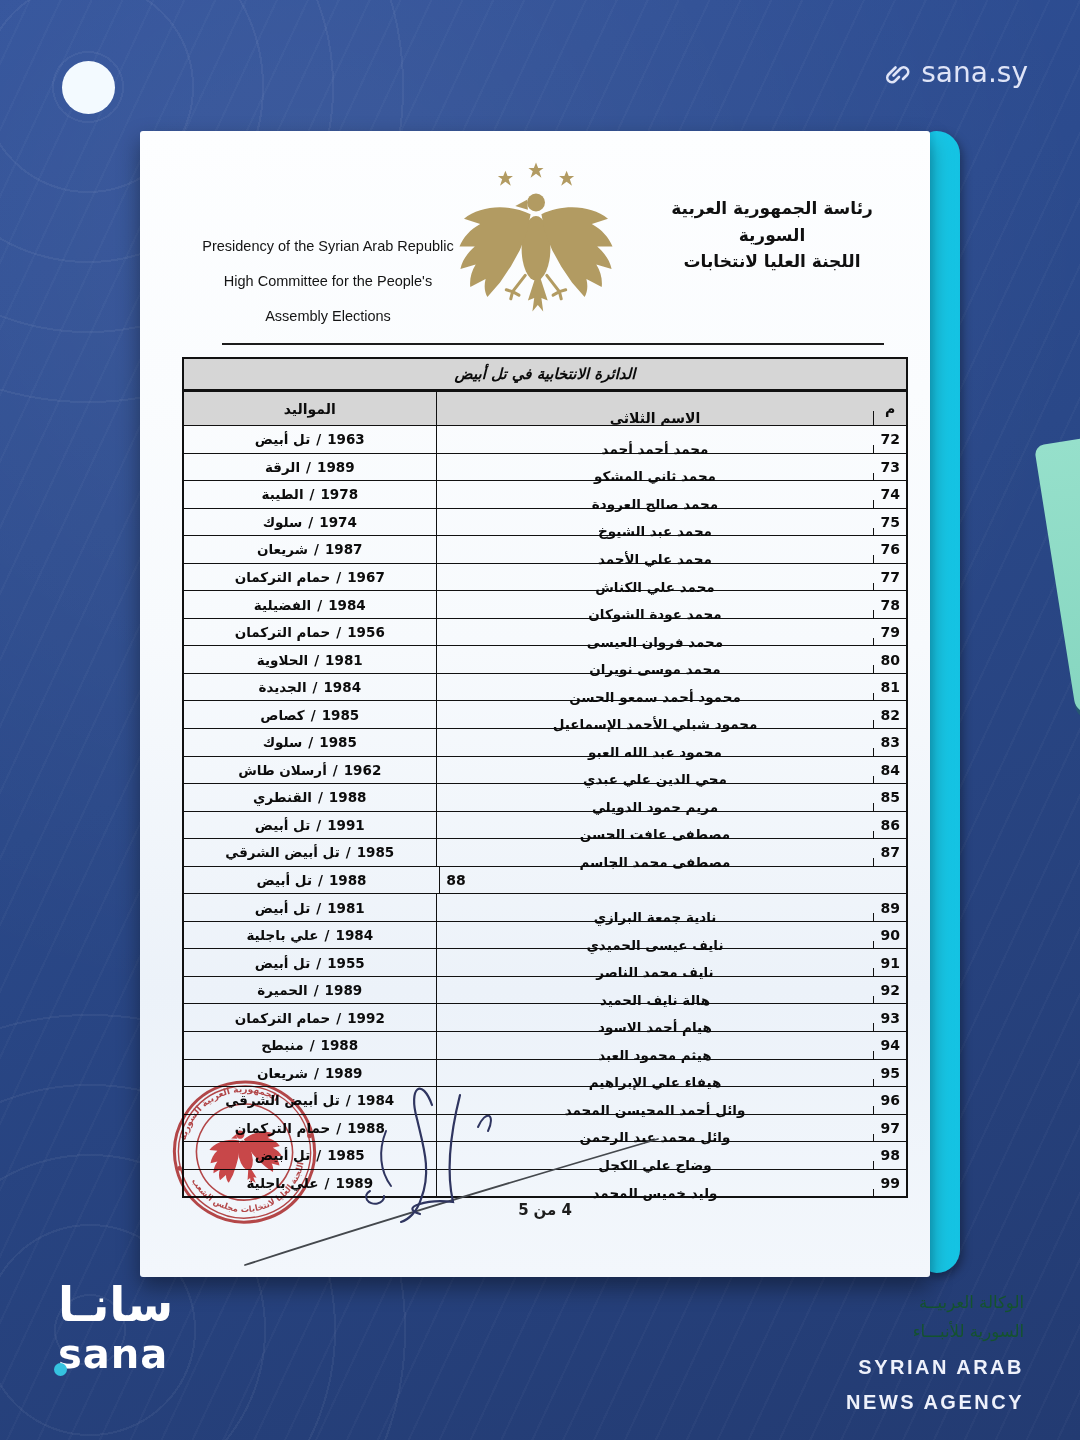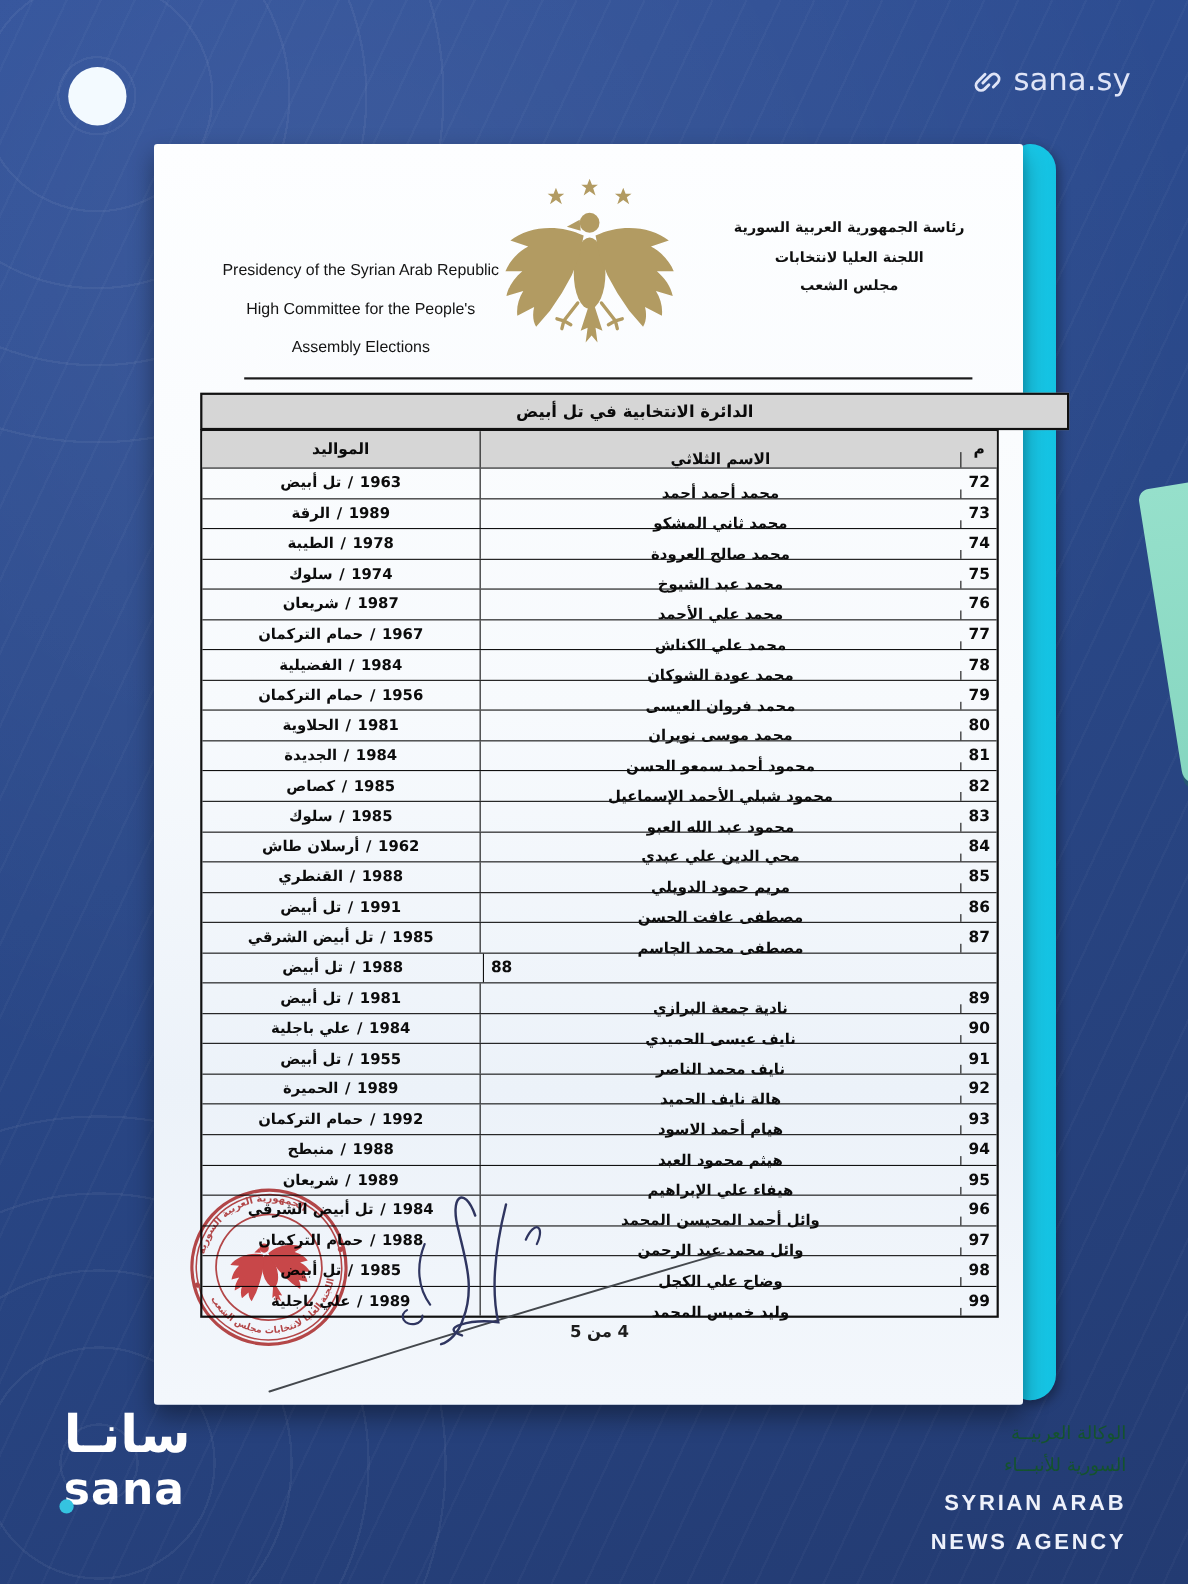--- a/index.html
+++ b/index.html
@@ -38,29 +38,29 @@
 
   
   .paper { position:absolute; left:140px; top:131px; width:790px; height:1146px; z-index:3;
     background:linear-gradient(180deg,#fdfeff 0%, #f7fafd 45%, #ecf2f9 75%, #f3f7fc 100%);
     border-radius:3px; box-shadow:0 10px 22px rgba(0,0,0,.4); }
 
   .hdr-en { position:absolute; left:38px; top:98px; width:300px; text-align:center;
     font-family:"Liberation Sans", sans-serif; font-size:14.5px; color:#141414; }
   .hdr-en div { line-height:35px; }
   .hdr-ar { position:absolute; left:498px; top:64px; width:268px; text-align:center;
-    font-size:13px; font-weight:bold; color:#101010; direction:rtl; }
+    font-size:17px; font-weight:bold; color:#101010; direction:rtl; }
   .hdr-ar div { line-height:26.5px; }
   .emblem { position:absolute; left:306px; top:28px; }
   .hdr-rule { position:absolute; left:82px; top:212px; width:662px; height:2px; background:#1c1c1c; }
 
   
-  .doc-title { position:absolute; left:42px; top:226px; width:790px; height:34px;
+  .doc-title { position:absolute; left:42px; top:226px; width:726px; height:34px;
     background:#d6d6d6; border:2px solid #111; display:flex; align-items:center; justify-content:center;
-    font-size:15px; font-weight:bold; color:#0b0b0b; direction:rtl; }
+    font-size:15px; font-weight:bold; color:#0b0b0b; direction:rtl;font-style:italic; }
   .tbl { position:absolute; left:42px; top:259px; width:726px; border:2px solid #111; background:transparent; }
   .trow { display:flex; height:27.55px; border-top:1.5px solid #111; }
   .trow.head { height:33px; background:#d6d6d6; border-top:none; }
   .cell { display:flex; align-items:center; justify-content:center;
     font-size:13.5px; font-weight:bold; color:#0c0c0c; }
   .cell.birth { width:256px; border-right:1.5px solid #111; gap:6px; }
   .cell.name  { width:444px; border-right:1.5px solid #111; direction:rtl;margin-top:19px; }
   .cell.num   { width:32px; font-size:14px; }
   .cell .place { direction:rtl; }
   .trow.head .cell { font-size:14px; }
@@ -128,21 +128,20 @@
       <g stroke="#b29b62" stroke-width="3.4" stroke-linecap="round" fill="none">
         <path d="M88,126 L74,144 M74,144 l-7,-2 M74,144 l-2,8 M74,144 l7,4"></path>
         <path d="M112,126 L126,144 M126,144 l7,-2 M126,144 l2,8 M126,144 l-7,4"></path>
       </g>
     </svg>
   </div>
 
   <div class="hdr-ar">
     <div>رئاسة الجمهورية العربية السورية</div>
     <div>اللجنة العليا لانتخابات</div>
-    <div>مجلس الشعب</div>
   </div>
 
   <div class="hdr-rule"></div>
 
   <div class="doc-title">الدائرة الانتخابية في تل أبيض</div>
 
   <div class="tbl">
     <div class="trow head">
       <div class="cell birth">المواليد</div>
       <div class="cell name">الاسم الثلاثي</div>

